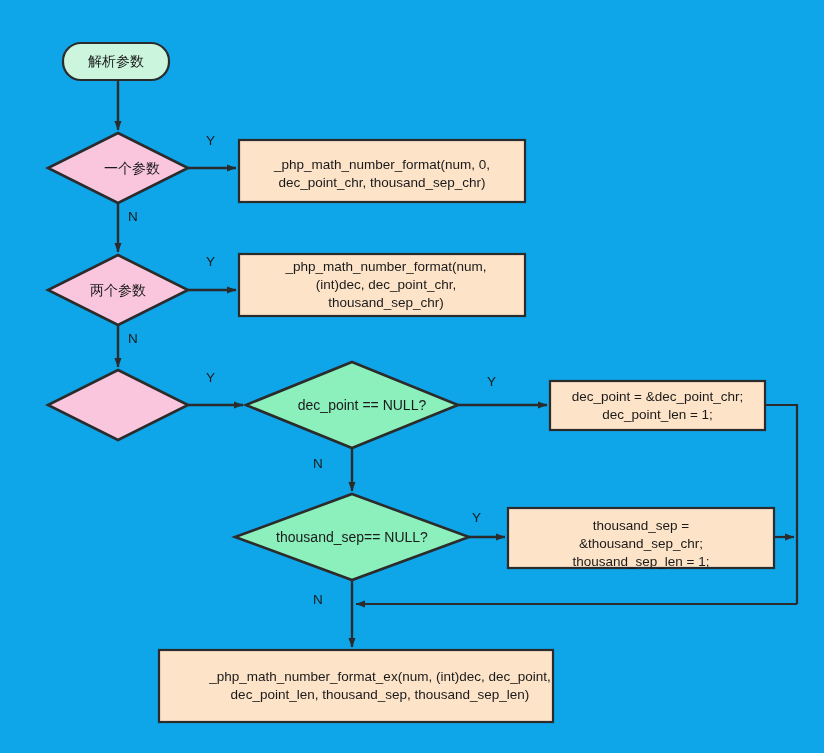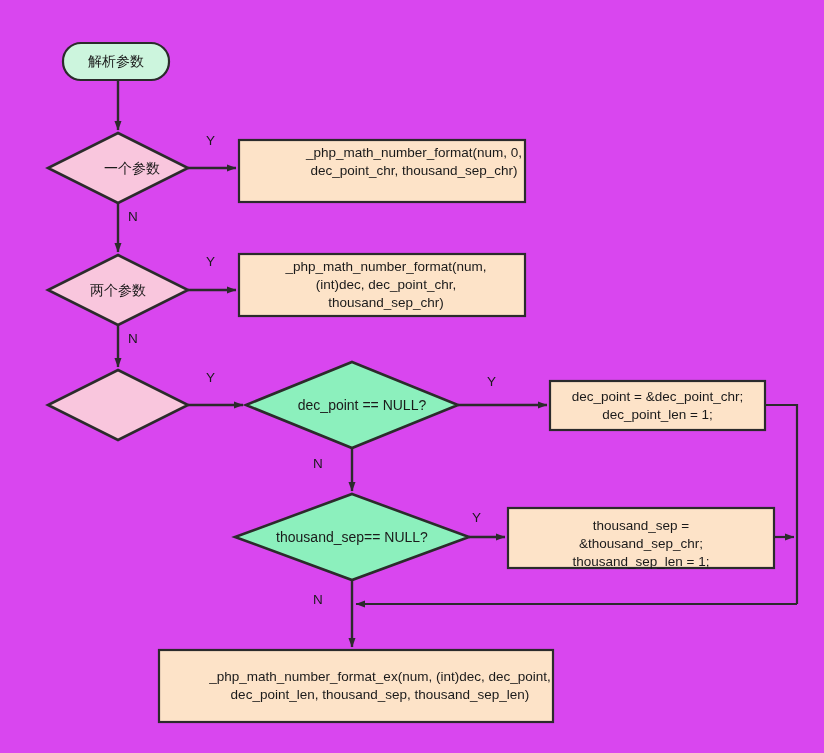--- a/index.html
+++ b/index.html
@@ -4,21 +4,21 @@
 <style>
   html, body {
     margin: 0;
     padding: 0;
     background: #ffffff;
   }
   #canvas {
     position: relative;
     width: 824px;
     height: 753px;
-    background: #d946ef;
+    background: #0ea5e9;
     font-family: "Liberation Sans", "DejaVu Sans", sans-serif;
     overflow: hidden;
   }
   #flow-svg {
     position: absolute;
     left: 0;
     top: 0;
     width: 824px;
     height: 753px;
   }
@@ -117,21 +117,21 @@
 
   <div class="node-label dec-label-cn" style="left:72px; top:148px; width:120px; height:40px;">一个参数</div>
 
   <div class="node-label dec-label-cn" style="left:58px; top:270px; width:120px; height:40px;text-align:center;">两个参数</div>
 
 
   <div class="node-label dec-label-en" style="left:272px; top:390px; width:180px; height:30px;">dec_point == NULL?</div>
 
   <div class="node-label dec-label-en" style="left:248px; top:522px; width:208px; height:30px;">thousand_sep== NULL?</div>
 
-  <div class="node-label proc-label" style="left:239px; top:124px; width:286px; height:76px;margin-left:32px;">_php_math_number_format(num, 0,
+  <div class="node-label proc-label" style="left:239px; top:136px; width:286px; height:76px;">_php_math_number_format(num, 0,
 dec_point_chr, thousand_sep_chr)</div>
 
   <div class="node-label proc-label" style="left:239px; top:254px; width:294px; height:62px;">_php_math_number_format(num,
 (int)dec, dec_point_chr,
 thousand_sep_chr)</div>
 
   <div class="node-label proc-label" style="left:550px; top:381px; width:215px; height:49px;">dec_point = &amp;dec_point_chr;
 dec_point_len = 1;</div>
 
   <div class="node-label proc-label" style="left:508px; top:508px; width:266px; height:72px;">thousand_sep =

